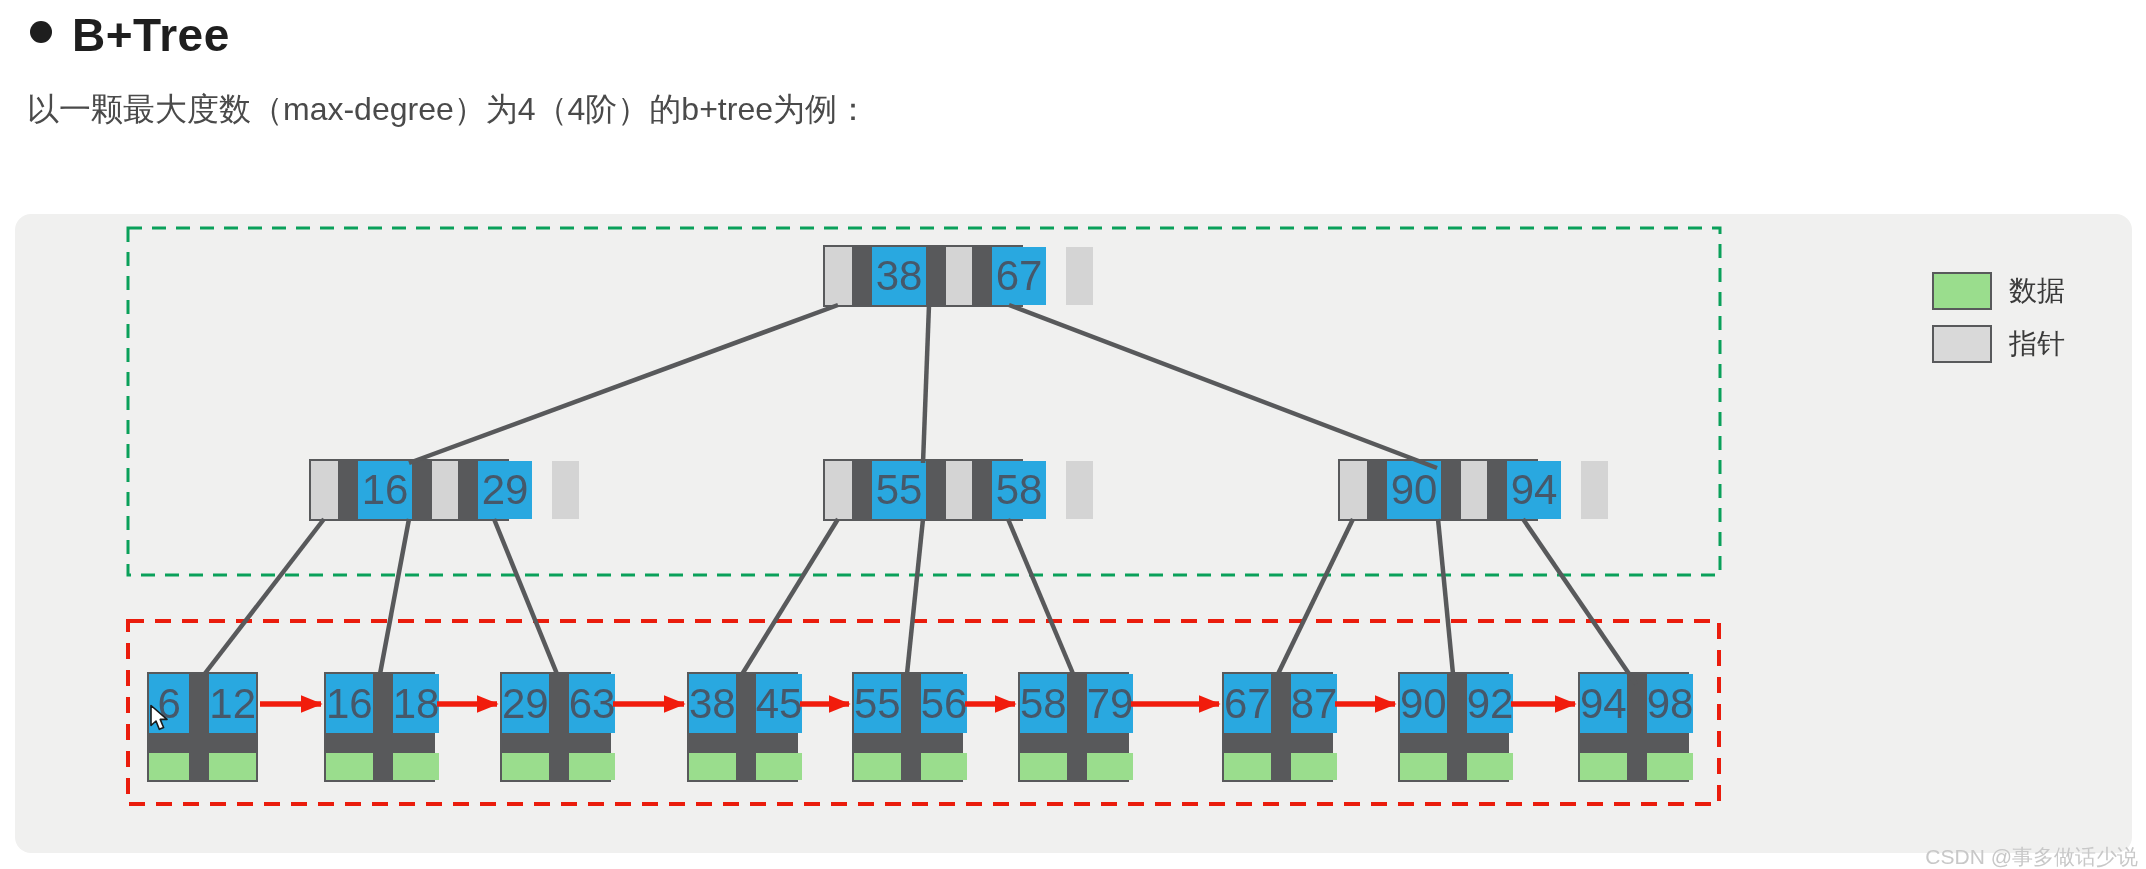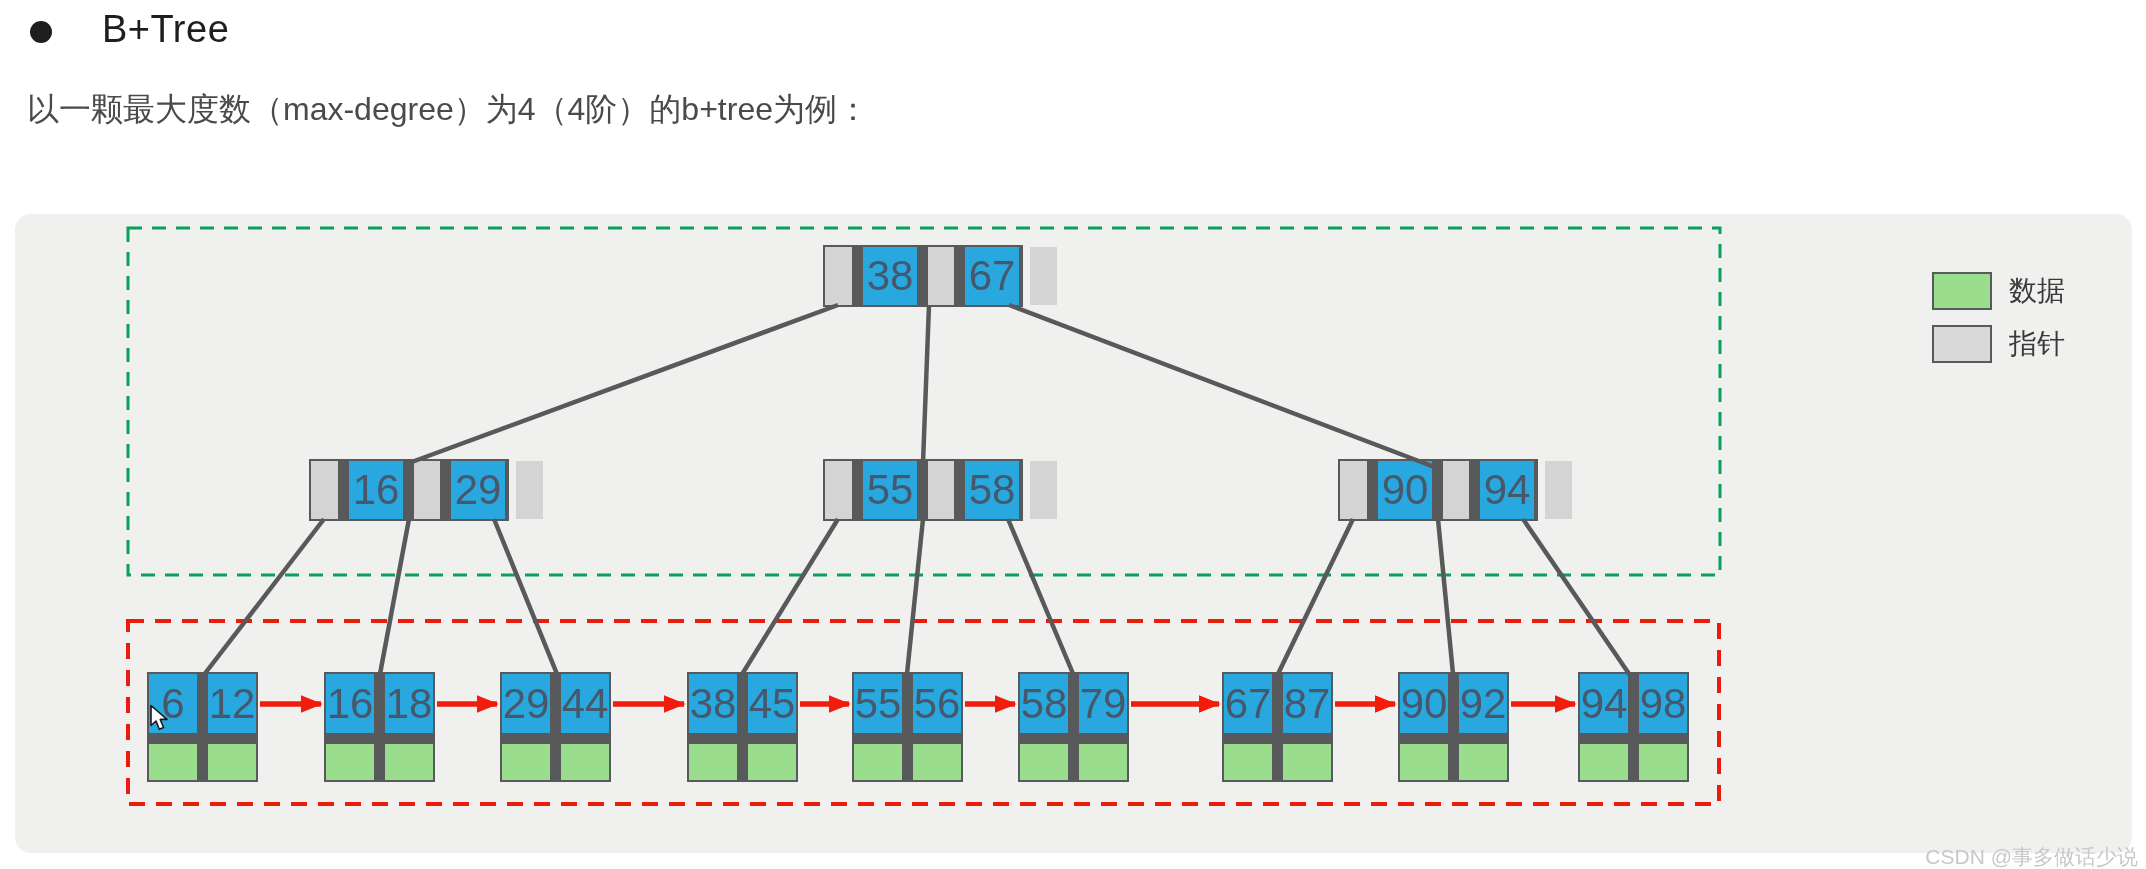--- a/index.html
+++ b/index.html
@@ -7,35 +7,34 @@
     width:2146px;height:869px;position:relative;overflow:hidden;
     background:#ffffff;
     font-family:"Liberation Sans","DejaVu Sans",sans-serif;
   }
   
   .bullet{
     position:absolute;left:30px;top:21px;width:22px;height:22px;border-radius:50%;
     background:#1e1e1e;
   }
   .page-title{
-    position:absolute;left:72px;top:8px;font-size:38px;font-weight:400;color:#1e1e1e;
+    position:absolute;left:72px;top:8px;font-size:46px;font-weight:700;color:#1e1e1e;
     letter-spacing:0.5px;
-    margin-left:30px;
   }
   .page-subtitle{
     position:absolute;left:27px;top:88px;font-size:32px;font-weight:400;color:#4a4a4a;
   }
   
   .panel{
     position:absolute;left:15px;top:214px;width:2117px;height:639px;
     background:#f0f0ef;border-radius:16px;
   }
   
   .inode,.leaf{
-    position:absolute;background:#58595b;box-sizing:border-box;padding:2px;display:grid;gap:11px;
+    position:absolute;background:#58595b;box-sizing:border-box;padding:2px;display:grid;gap:20px;
     z-index:30;
   }
   .inode{width:200px;height:62px;grid-template-columns:27px 54px 26px 54px 27px;grid-template-rows:1fr;}
   .leaf{width:111px;height:110px;grid-template-columns:1fr 1fr;grid-template-rows:59px 1fr;}
   .cell{display:flex;align-items:center;justify-content:center;}
   .cell.key{background:#29a8e0;color:#46586a;font-size:42px;font-weight:400;}
   .cell.ptr{background:#d4d4d4;}
   .cell.data{background:#9add8d;}
   
   #root{left:823px;top:245px;}
@@ -116,21 +115,21 @@
   <div class="cell data"></div>
 </div>
 <div class="leaf" id="leaf1">
   <div class="cell key">16</div>
   <div class="cell key">18</div>
   <div class="cell data"></div>
   <div class="cell data"></div>
 </div>
 <div class="leaf" id="leaf2">
   <div class="cell key">29</div>
-  <div class="cell key">44</div>
+  <div class="cell key">63</div>
   <div class="cell data"></div>
   <div class="cell data"></div>
 </div>
 <div class="leaf" id="leaf3">
   <div class="cell key">38</div>
   <div class="cell key">45</div>
   <div class="cell data"></div>
   <div class="cell data"></div>
 </div>
 <div class="leaf" id="leaf4">

